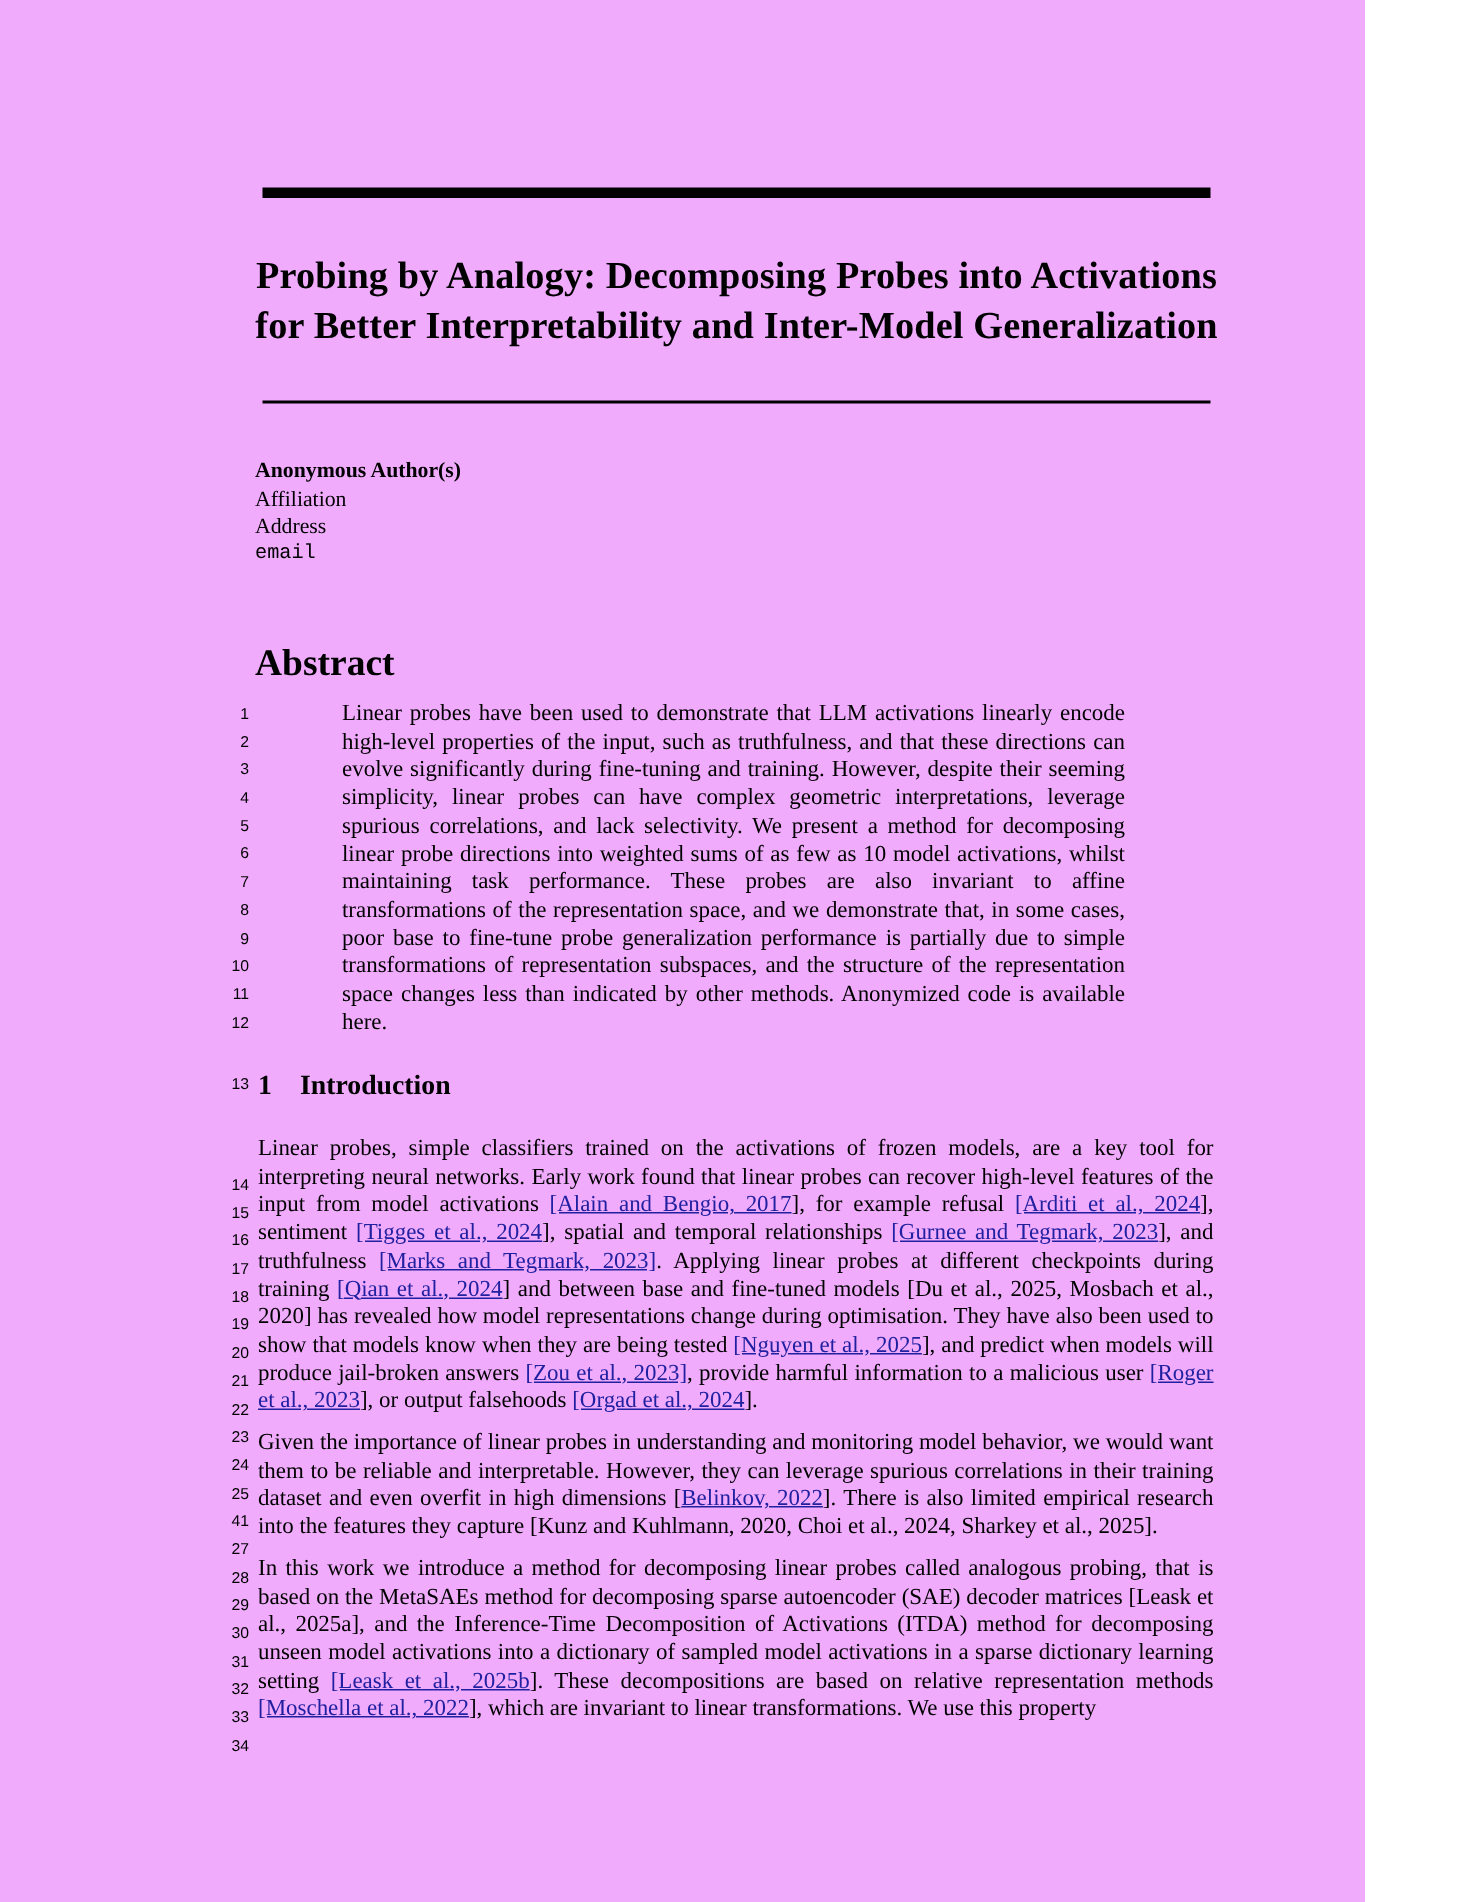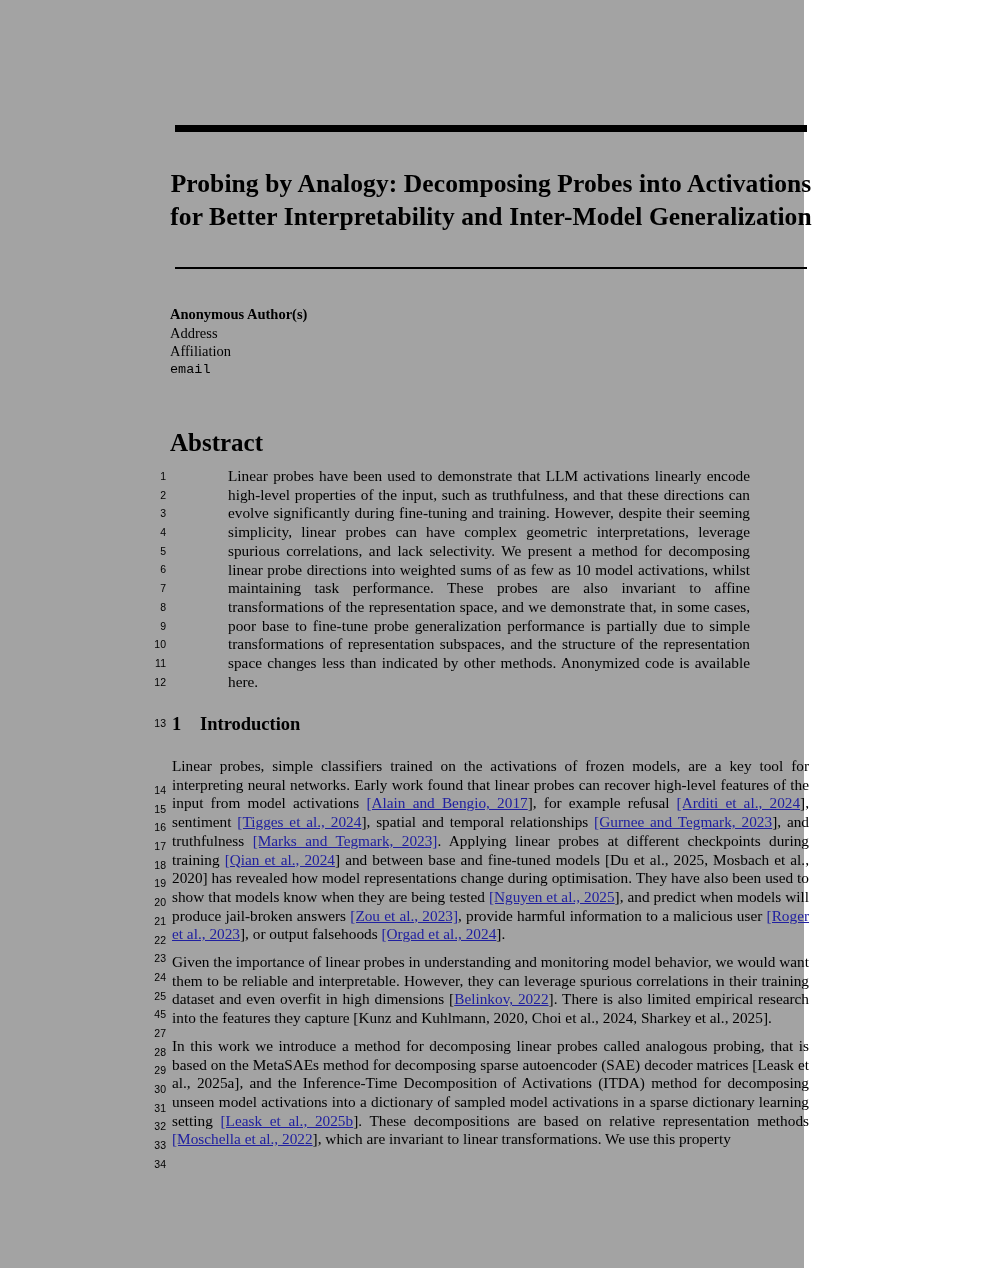--- a/index.html
+++ b/index.html
@@ -10,23 +10,23 @@
   body {
     width: 982px;
     height: 1268px;
     font-family: "Liberation Serif", "DejaVu Serif", serif;
     color: #000000;
     position: relative;
     overflow: hidden;
   }
   .page {
     position: relative;
-    width: 804px;
+    width: 910px;
     height: 1268px;
-    background: #a3a3a3;
+    background: #f0abfc;
   }
 
   
   .rule-thick {
     position: absolute;
     left: 175px;
     top: 125px;
     width: 632px;
     height: 7px;
     background: #000000;
@@ -158,22 +158,22 @@
 <div class="page">
 
   <div class="rule-thick"></div>
 
   <h1 class="title">Probing by Analogy: Decomposing Probes into Activations for Better Interpretability and Inter-Model Generalization</h1>
 
   <div class="rule-thin"></div>
 
   <div class="authors">
     <div class="aname">Anonymous Author(s)</div>
+    <div>Affiliation</div>
     <div>Address</div>
-    <div>Affiliation</div>
     <div class="aemail">email</div>
   </div>
 
   <div class="abstract-head">Abstract</div>
 
   <div class="linenums" id="ln-abstract">
       <div>1</div>
       <div>2</div>
       <div>3</div>
       <div>4</div>
@@ -201,21 +201,21 @@
       <div>16</div>
       <div>17</div>
       <div>18</div>
       <div>19</div>
       <div>20</div>
       <div>21</div>
       <div>22</div>
       <div>23</div>
       <div>24</div>
       <div>25</div>
-      <div>45</div>
+      <div>41</div>
       <div>27</div>
       <div>28</div>
       <div>29</div>
       <div>30</div>
       <div>31</div>
       <div>32</div>
       <div>33</div>
       <div>34</div>
     </div>
   <div class="body-col" id="body-col">

